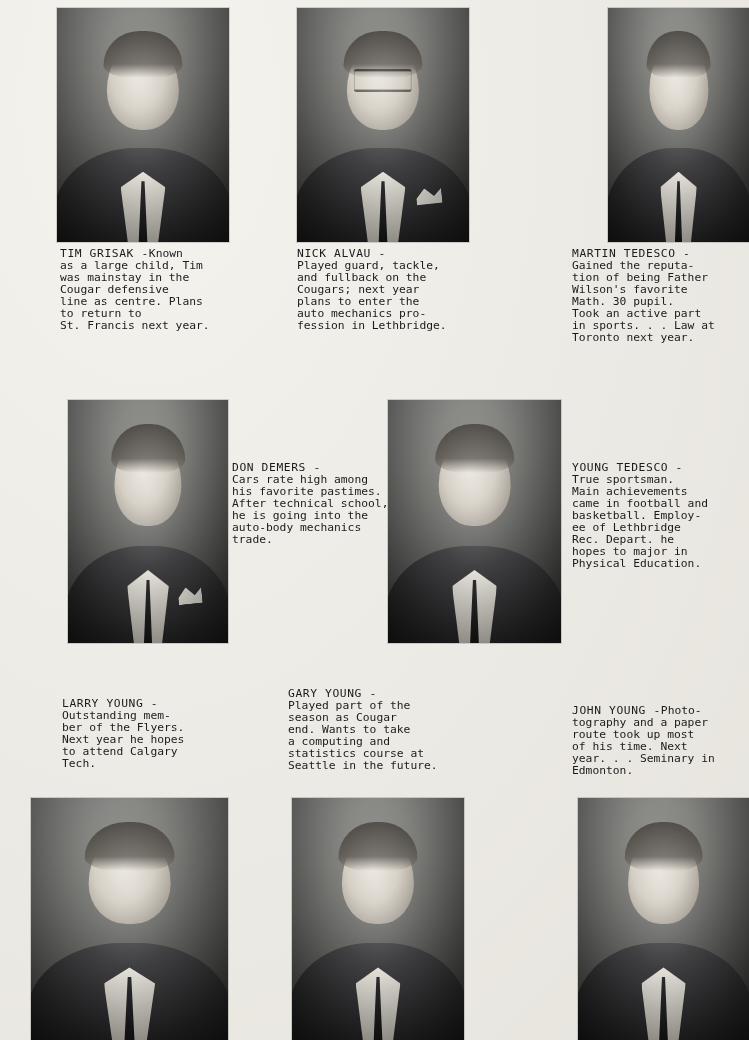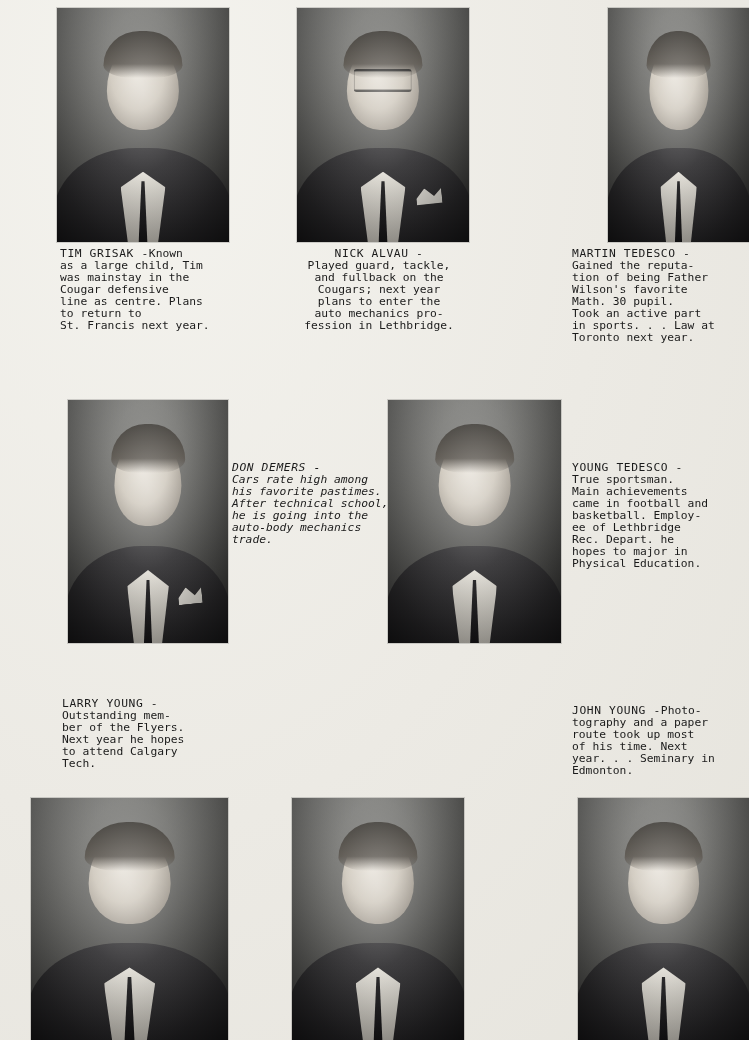--- a/index.html
+++ b/index.html
@@ -212,38 +212,38 @@
   </div>
 
   <div class="caption" style="left:60px; top:248px; width:190px;"><span class="nm">TIM GRISAK -</span><span>Known
 as a large child, Tim
 was mainstay in the
 Cougar defensive
 line as centre.  Plans
 to return to
 St.  Francis next year.</span></div>
 
-  <div class="caption" style="left:284px; top:248px; width:190px;text-align:center;"><span class="nm">NICK ALVAU -</span><span>
+  <div class="caption" style="left:297px; top:248px; width:190px;"><span class="nm">NICK ALVAU -</span><span>
 Played guard, tackle,
 and fullback on the
 Cougars; next year
 plans to enter the
 auto mechanics pro-
 fession in Lethbridge.</span></div>
 
   <div class="caption" style="left:572px; top:248px; width:180px;"><span class="nm">MARTIN TEDESCO -</span><span>
 Gained the reputa-
 tion of being Father
 Wilson's favorite
 Math. 30 pupil.
 Took an active part
 in sports. . . Law at
 Toronto next year.</span></div>
 
-  <div class="caption" style="left:232px; top:462px; width:195px;font-style:italic;"><span class="nm">DON DEMERS -</span><span>
+  <div class="caption" style="left:232px; top:462px; width:195px;"><span class="nm">DON DEMERS -</span><span>
 Cars rate high among
 his favorite pastimes.
 After technical school,
 he is going into the
 auto-body mechanics
 trade.</span></div>
 
   <div class="caption" style="left:572px; top:462px; width:180px;"><span class="nm">YOUNG TEDESCO -</span><span>
 True sportsman.
 Main achievements
@@ -254,20 +254,27 @@
 hopes to major in
 Physical Education.</span></div>
 
   <div class="caption" style="left:62px; top:698px; width:190px;"><span class="nm">LARRY YOUNG -</span><span>
 Outstanding mem-
 ber of the Flyers.
 Next year he hopes
 to attend Calgary
 Tech.</span></div>
 
+  <div class="caption" style="left:288px; top:688px; width:190px;"><span class="nm">GARY YOUNG -</span><span>
+Played part of the
+season as Cougar
+end.  Wants to take
+a computing and
+statistics course at
+Seattle in the future.</span></div>
 
   <div class="caption" style="left:572px; top:705px; width:180px;"><span class="nm">JOHN YOUNG -</span><span>Photo-
 tography and a paper
 route took up most
 of his time.  Next
 year. . . Seminary in
 Edmonton.</span></div>
 
 </div>
 

